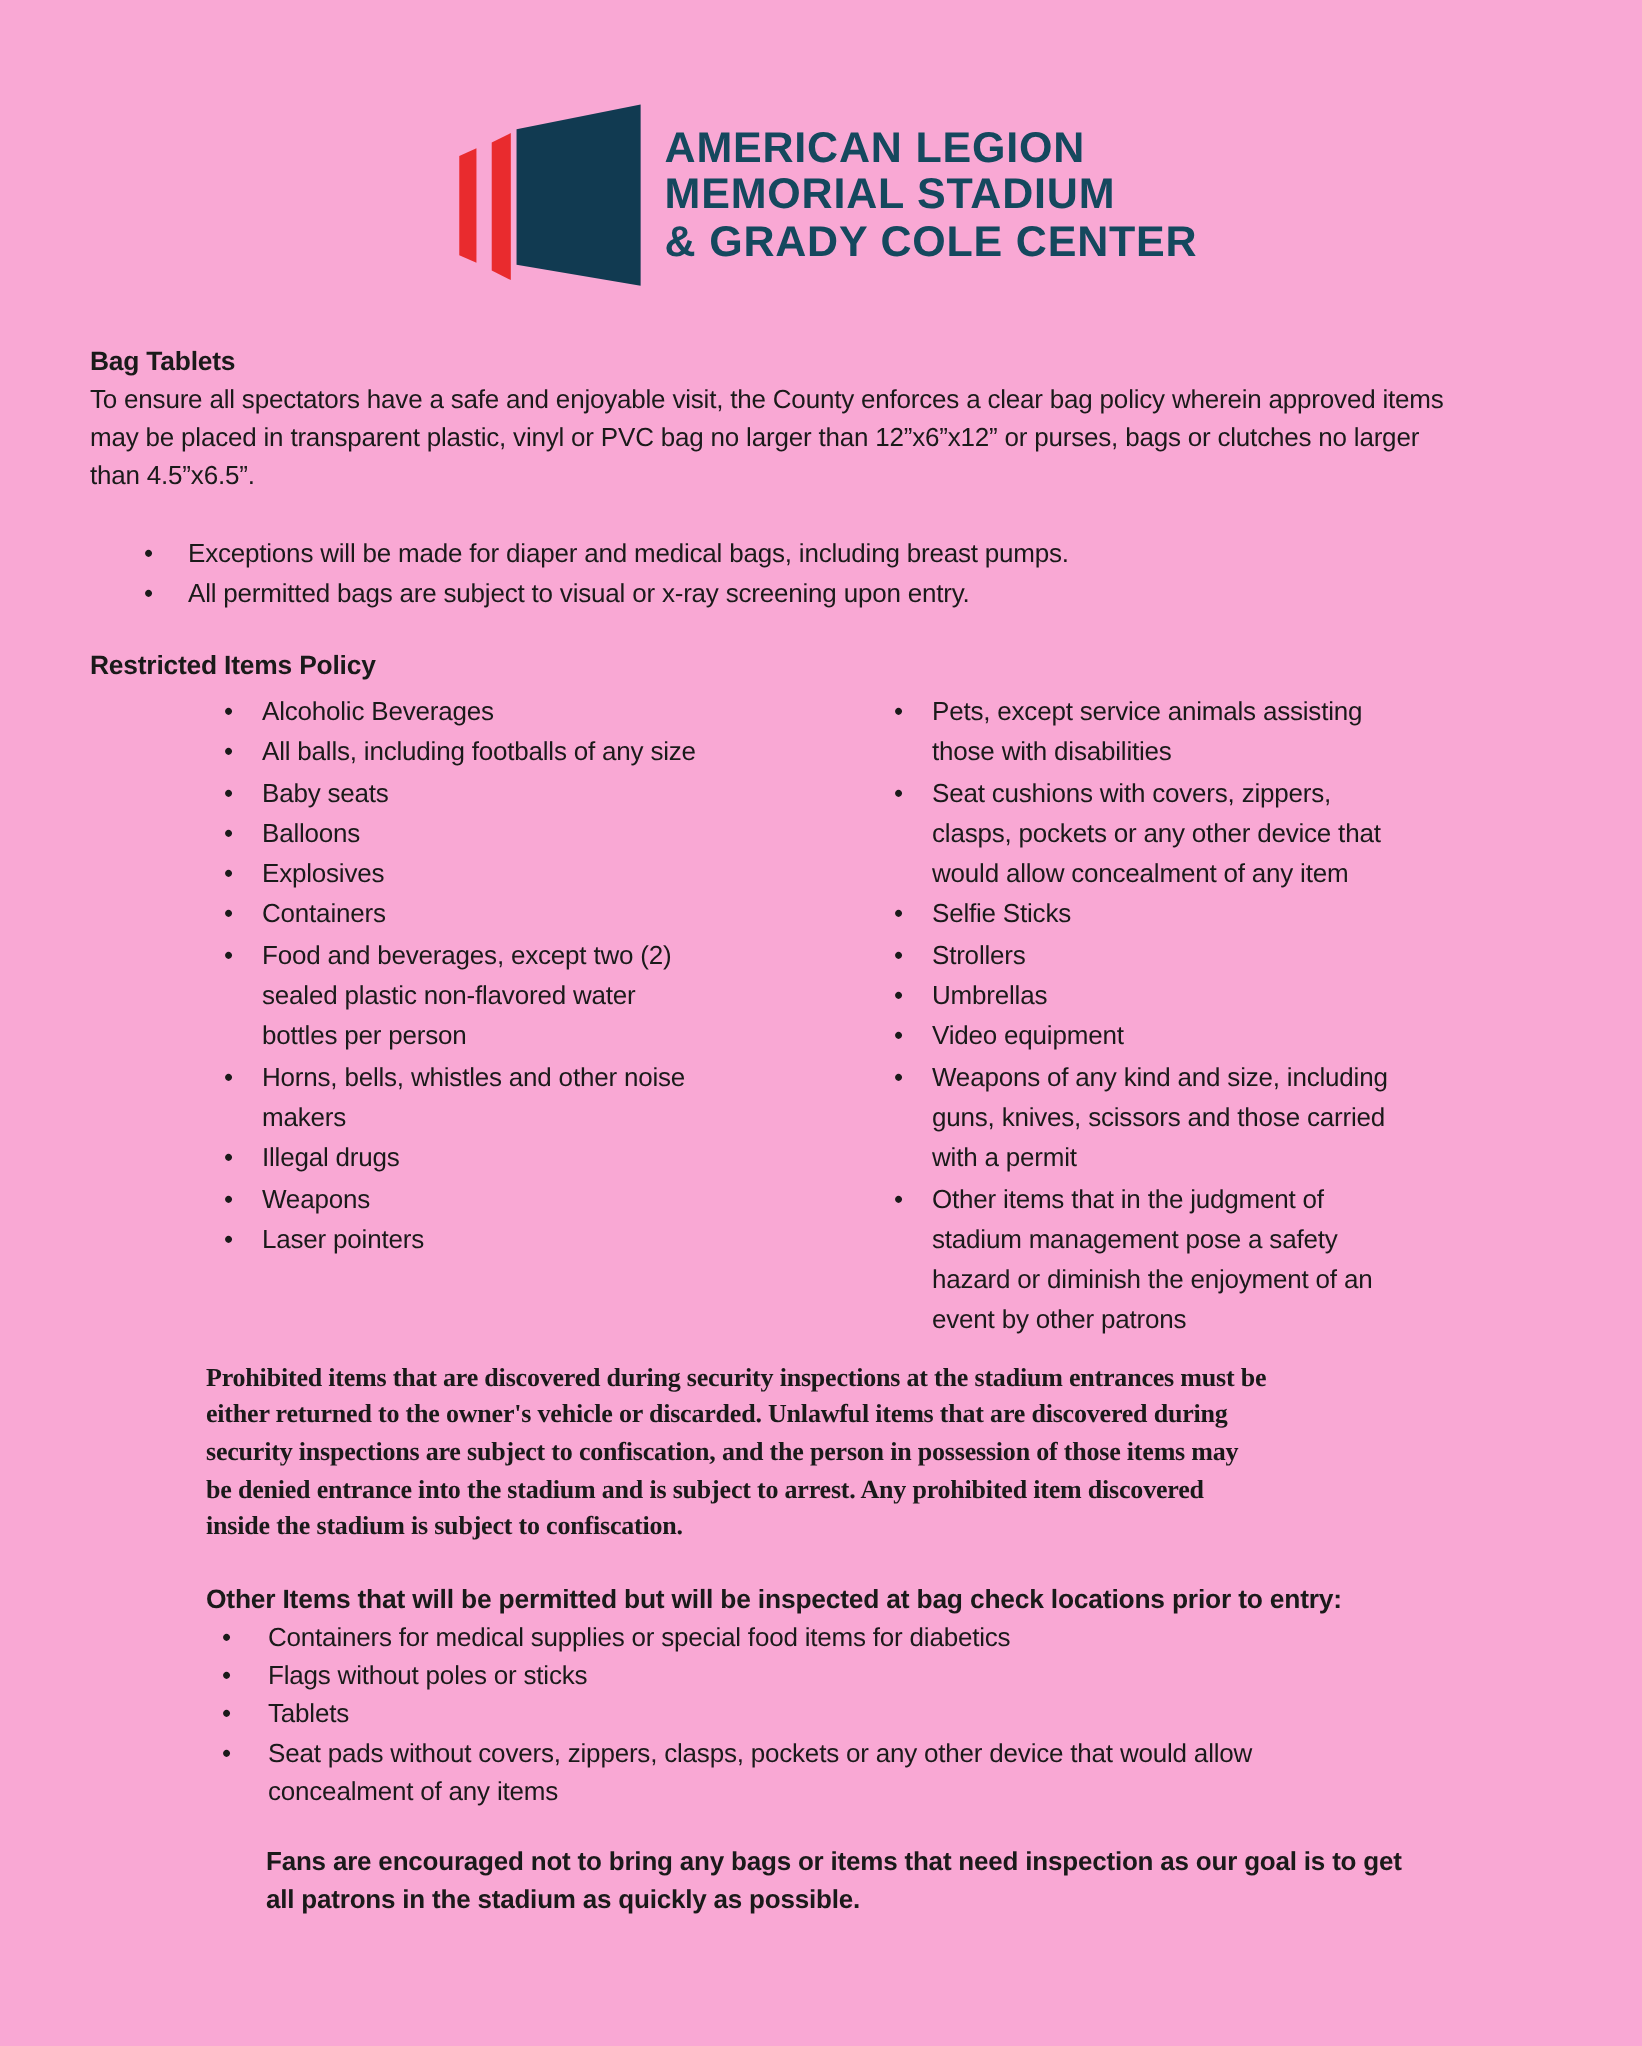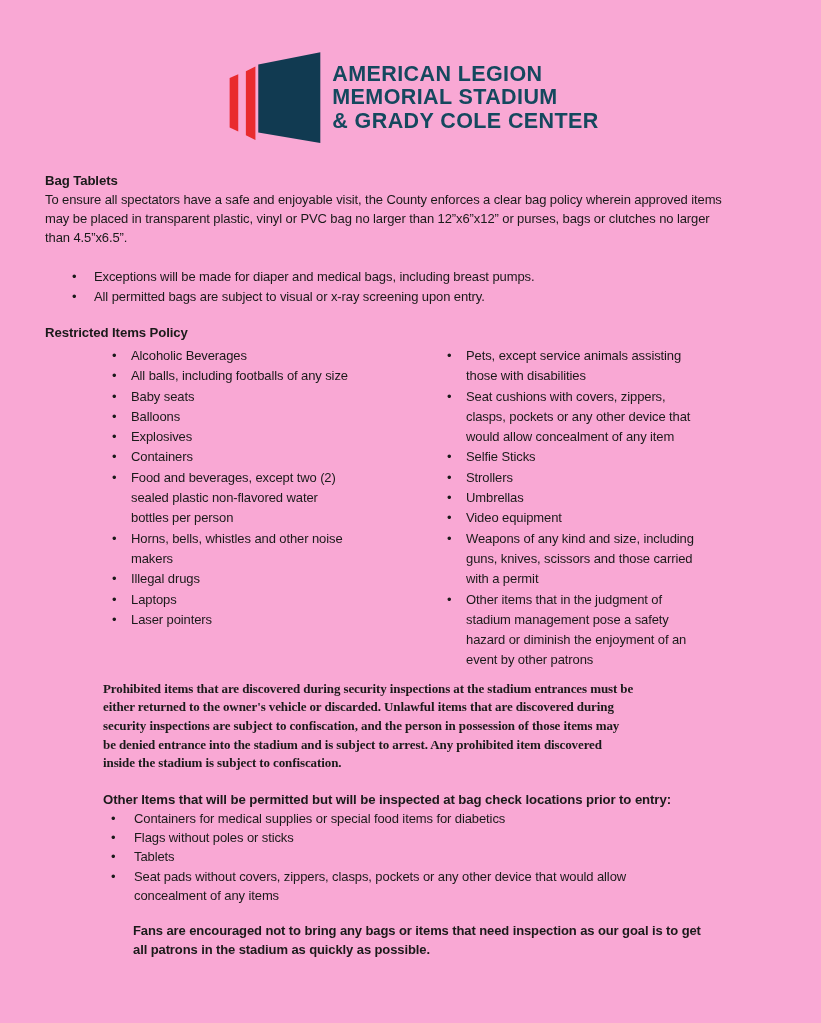--- a/index.html
+++ b/index.html
@@ -74,21 +74,21 @@
         <li>Baby seats</li>
         <li>Balloons</li>
         <li>Explosives</li>
         <li>Containers</li>
         <li>Food and beverages, except two (2)
 sealed plastic non-flavored water
 bottles per person</li>
         <li>Horns, bells, whistles and other noise
 makers</li>
         <li>Illegal drugs</li>
-        <li>Laptops</li>
+        <li>Weapons</li>
         <li>Laser pointers</li>
       </ul>
       <ul class="col-right">
         <li>Pets, except service animals assisting
 those with disabilities</li>
         <li>Seat cushions with covers, zippers,
 clasps, pockets or any other device that
 would allow concealment of any item</li>
         <li>Selfie Sticks</li>
         <li>Strollers</li>

